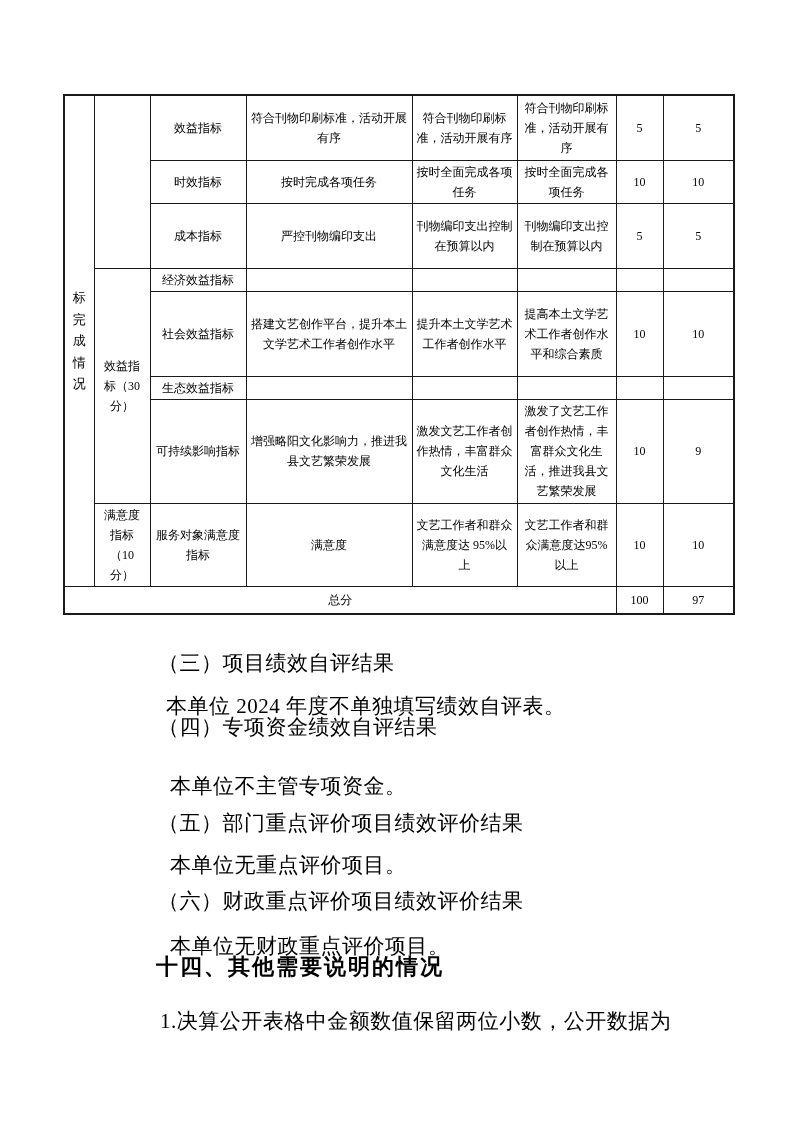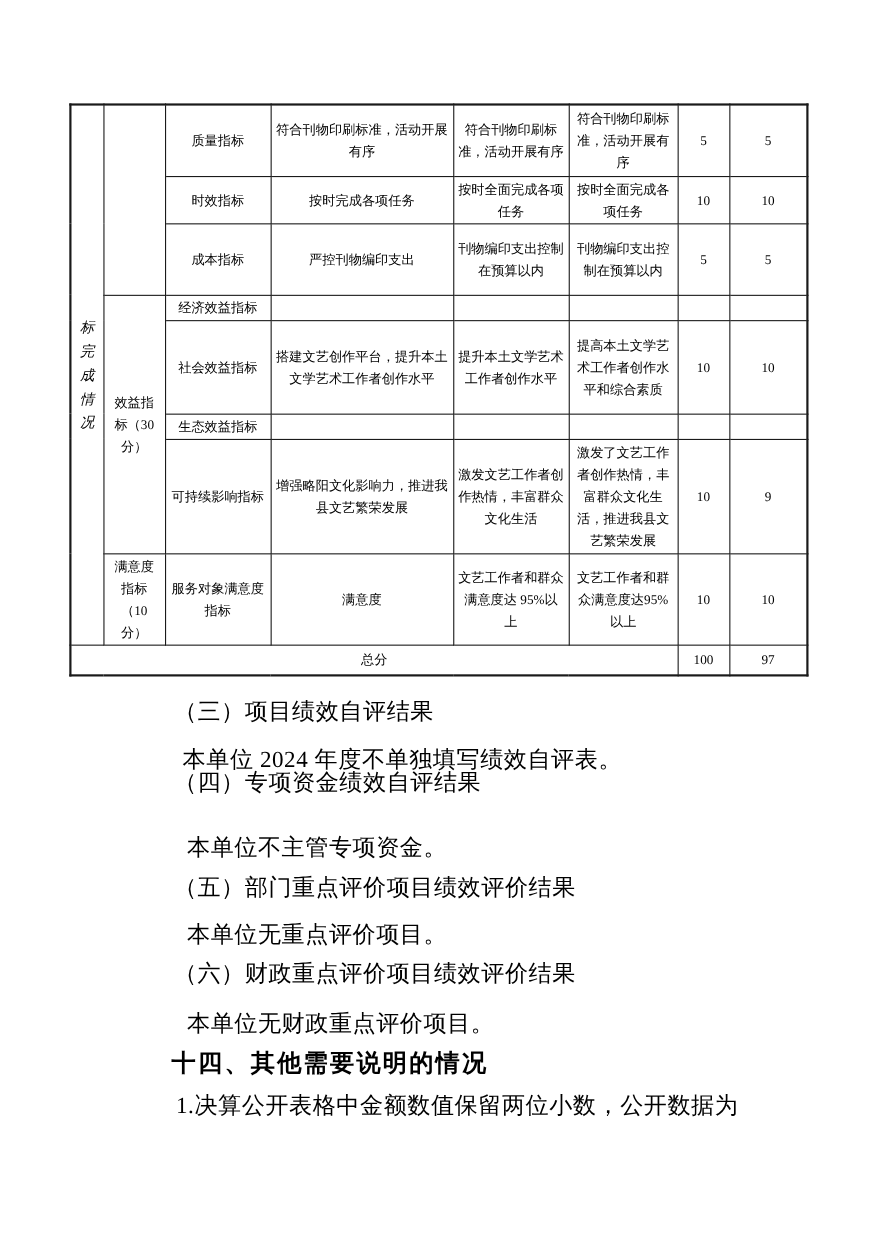--- a/index.html
+++ b/index.html
@@ -37,38 +37,39 @@
   tr.r3 { height:22px; }
   tr.r4 { height:85px; }
   tr.r5 { height:22px; }
   tr.r6 { height:104px; }
   tr.r7 { height:66px; }
   tr.r8 { height:28px;margin-top:11px; }
   td.vcell { vertical-align:top; padding:4px 0 0 0; }
   .vtext {
     width:14px; margin:0 auto;
     font-size:13px; line-height:21.5px;
-    word-break:break-all; text-align:center;font-style:italic;
+    word-break:break-all; text-align:center;
   }
   td.gcell { padding:0 5px; line-height:20px; }
   td.gsat  { padding:0 3px; font-size:11.5px;margin-top:24px; }
   td.ind   { padding:1px 7px; }
   td.t4    { text-align:justify; padding:1px 4px; }
   td.t4c   { text-align:center; padding:1px 4px; }
   td.t5    { text-align:justify; padding:1px 7px; }
   td.t6    { text-align:center; padding:1px 9px; }
   td.num   { text-align:center; }
   td.totalcell { text-align:center; }
   
   .line {
     position:absolute;
     font-size:21px;
     letter-spacing:0.5px;
     white-space:nowrap;
     line-height:27px;
+    margin-top:16px;
   }
   .chapter-h {
     position:absolute;
     font-family:"Liberation Sans","DejaVu Sans",sans-serif;
     font-weight:bold;
     font-size:22px;
     letter-spacing:2px;
     white-space:nowrap;
   }
 </style>
@@ -87,21 +88,21 @@
         <col style="width:99px">
       <col style="width:47px">
         <col style="width:71px">
     </colgroup>
     <tbody>
       <tr class="r0">
         <td class="vcell" rowspan="8">
           <div class="vtext">标完成情况</div>
         </td>
         <td class="gcell" rowspan="3"></td>
-        <td class="ind">质量指标</td>
+        <td class="ind">效益指标</td>
         <td class="t4">符合刊物印刷标准，活动开展有序</td>
         <td class="t5">符合刊物印刷标准，活动开展有序</td>
         <td class="t6">符合刊物印刷标准，活动开展有序</td>
         <td class="num">5</td>
         <td class="num">5</td>
       </tr>
       <tr class="r1">
         <td class="ind">时效指标</td>
         <td class="t4">按时完成各项任务</td>
         <td class="t5">按时全面完成各项任务</td>

